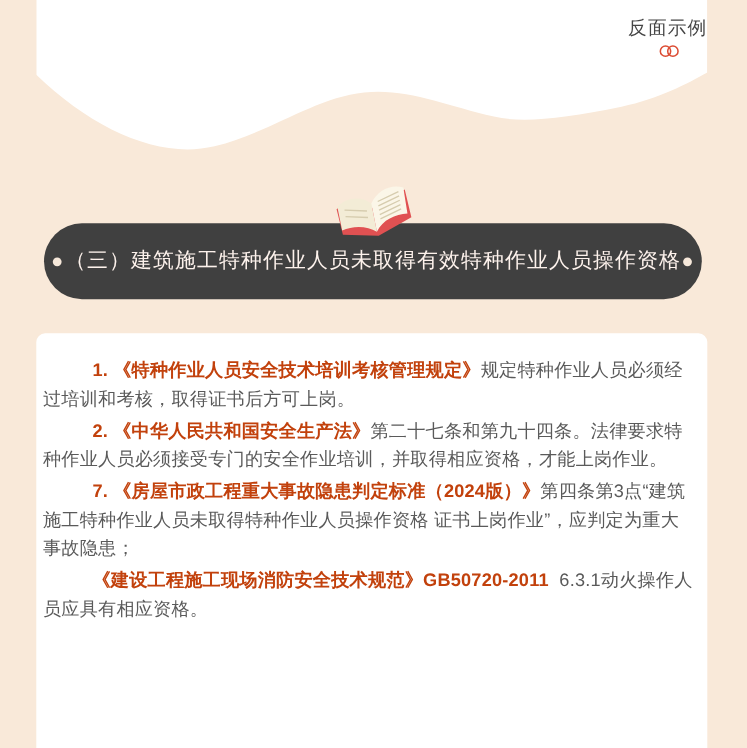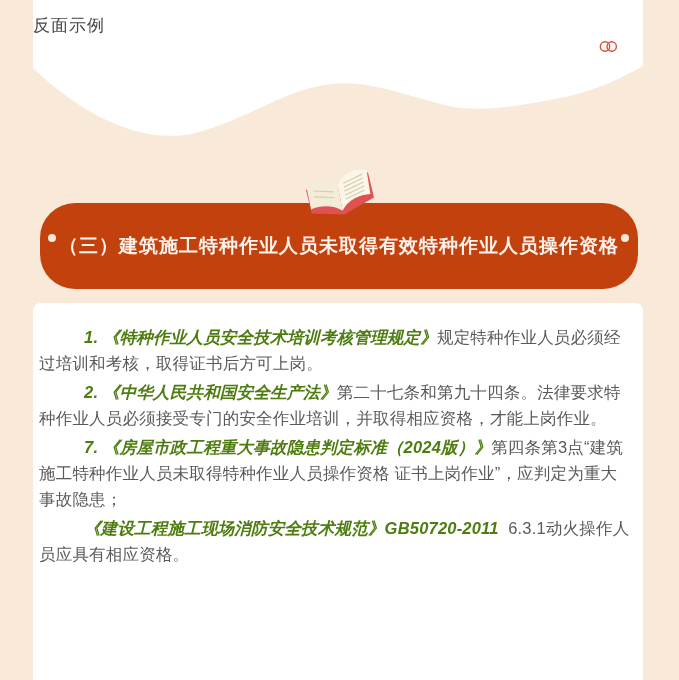--- a/index.html
+++ b/index.html
@@ -10,40 +10,40 @@
     overflow:hidden;
     font-family:"Liberation Sans","DejaVu Sans",sans-serif;
   }
   
   .top-card{
     position:absolute;left:33px;top:0;width:610px;height:140px;
   }
   .top-card svg{display:block;}
   .top-label{
     position:absolute;left:33px;top:14px;width:610px;
-    text-align:left;
+    text-align:right;
     font-size:17px;color:#454545;letter-spacing:1px;
   }
   .link-icon{
     position:absolute;left:599px;top:40px;width:19px;height:13px;
   }
   
   .book-icon{
     position:absolute;left:301px;top:169px;width:76px;height:50px;
     z-index:3;
   }
   
   .banner{
-    position:absolute;left:40px;top:203px;width:598px;height:86px;
-    background:#c2410c;
+    position:absolute;left:40px;top:203px;width:598px;height:69px;
+    background:#404040;
     border-radius:35px;
     z-index:2;
     text-align:center;
     color:#fdf2ec;
-    font-weight:bold;
+    font-weight:normal;
     font-size:19px;
     line-height:28px;
     letter-spacing:1px;
     padding-top:0;
     box-sizing:border-box;
     display:flex;flex-direction:column;justify-content:center;
   }
   .banner .dot{
     position:absolute;width:8px;height:8px;border-radius:50%;
     background:#f6e8da;top:31px;
@@ -60,23 +60,22 @@
   }
   .content-card p{
     margin:0 0 3px 0;
     font-size:16.5px;
     line-height:26px;
     color:#5a5a5a;
     text-indent:45px;
     letter-spacing:0.2px;
   }
   .content-card p .lead{
-    color:#4d7c0f;
+    color:#c2410c;
     font-weight:bold;
-    font-style:italic;
   }
 </style>
 </head>
 <body>
 
 <div class="top-card">
   <svg width="610" height="140" viewBox="0 0 610 140" preserveAspectRatio="none">
     <path d="M0,0 H610 V66 C592,76 566,90 532,97 C478,108 442,112 416,106 C372,96 338,80 298,84 C252,89 214,120 162,133 C112,145 52,118 0,68 Z" fill="#ffffff"></path>
   </svg>
 </div>

